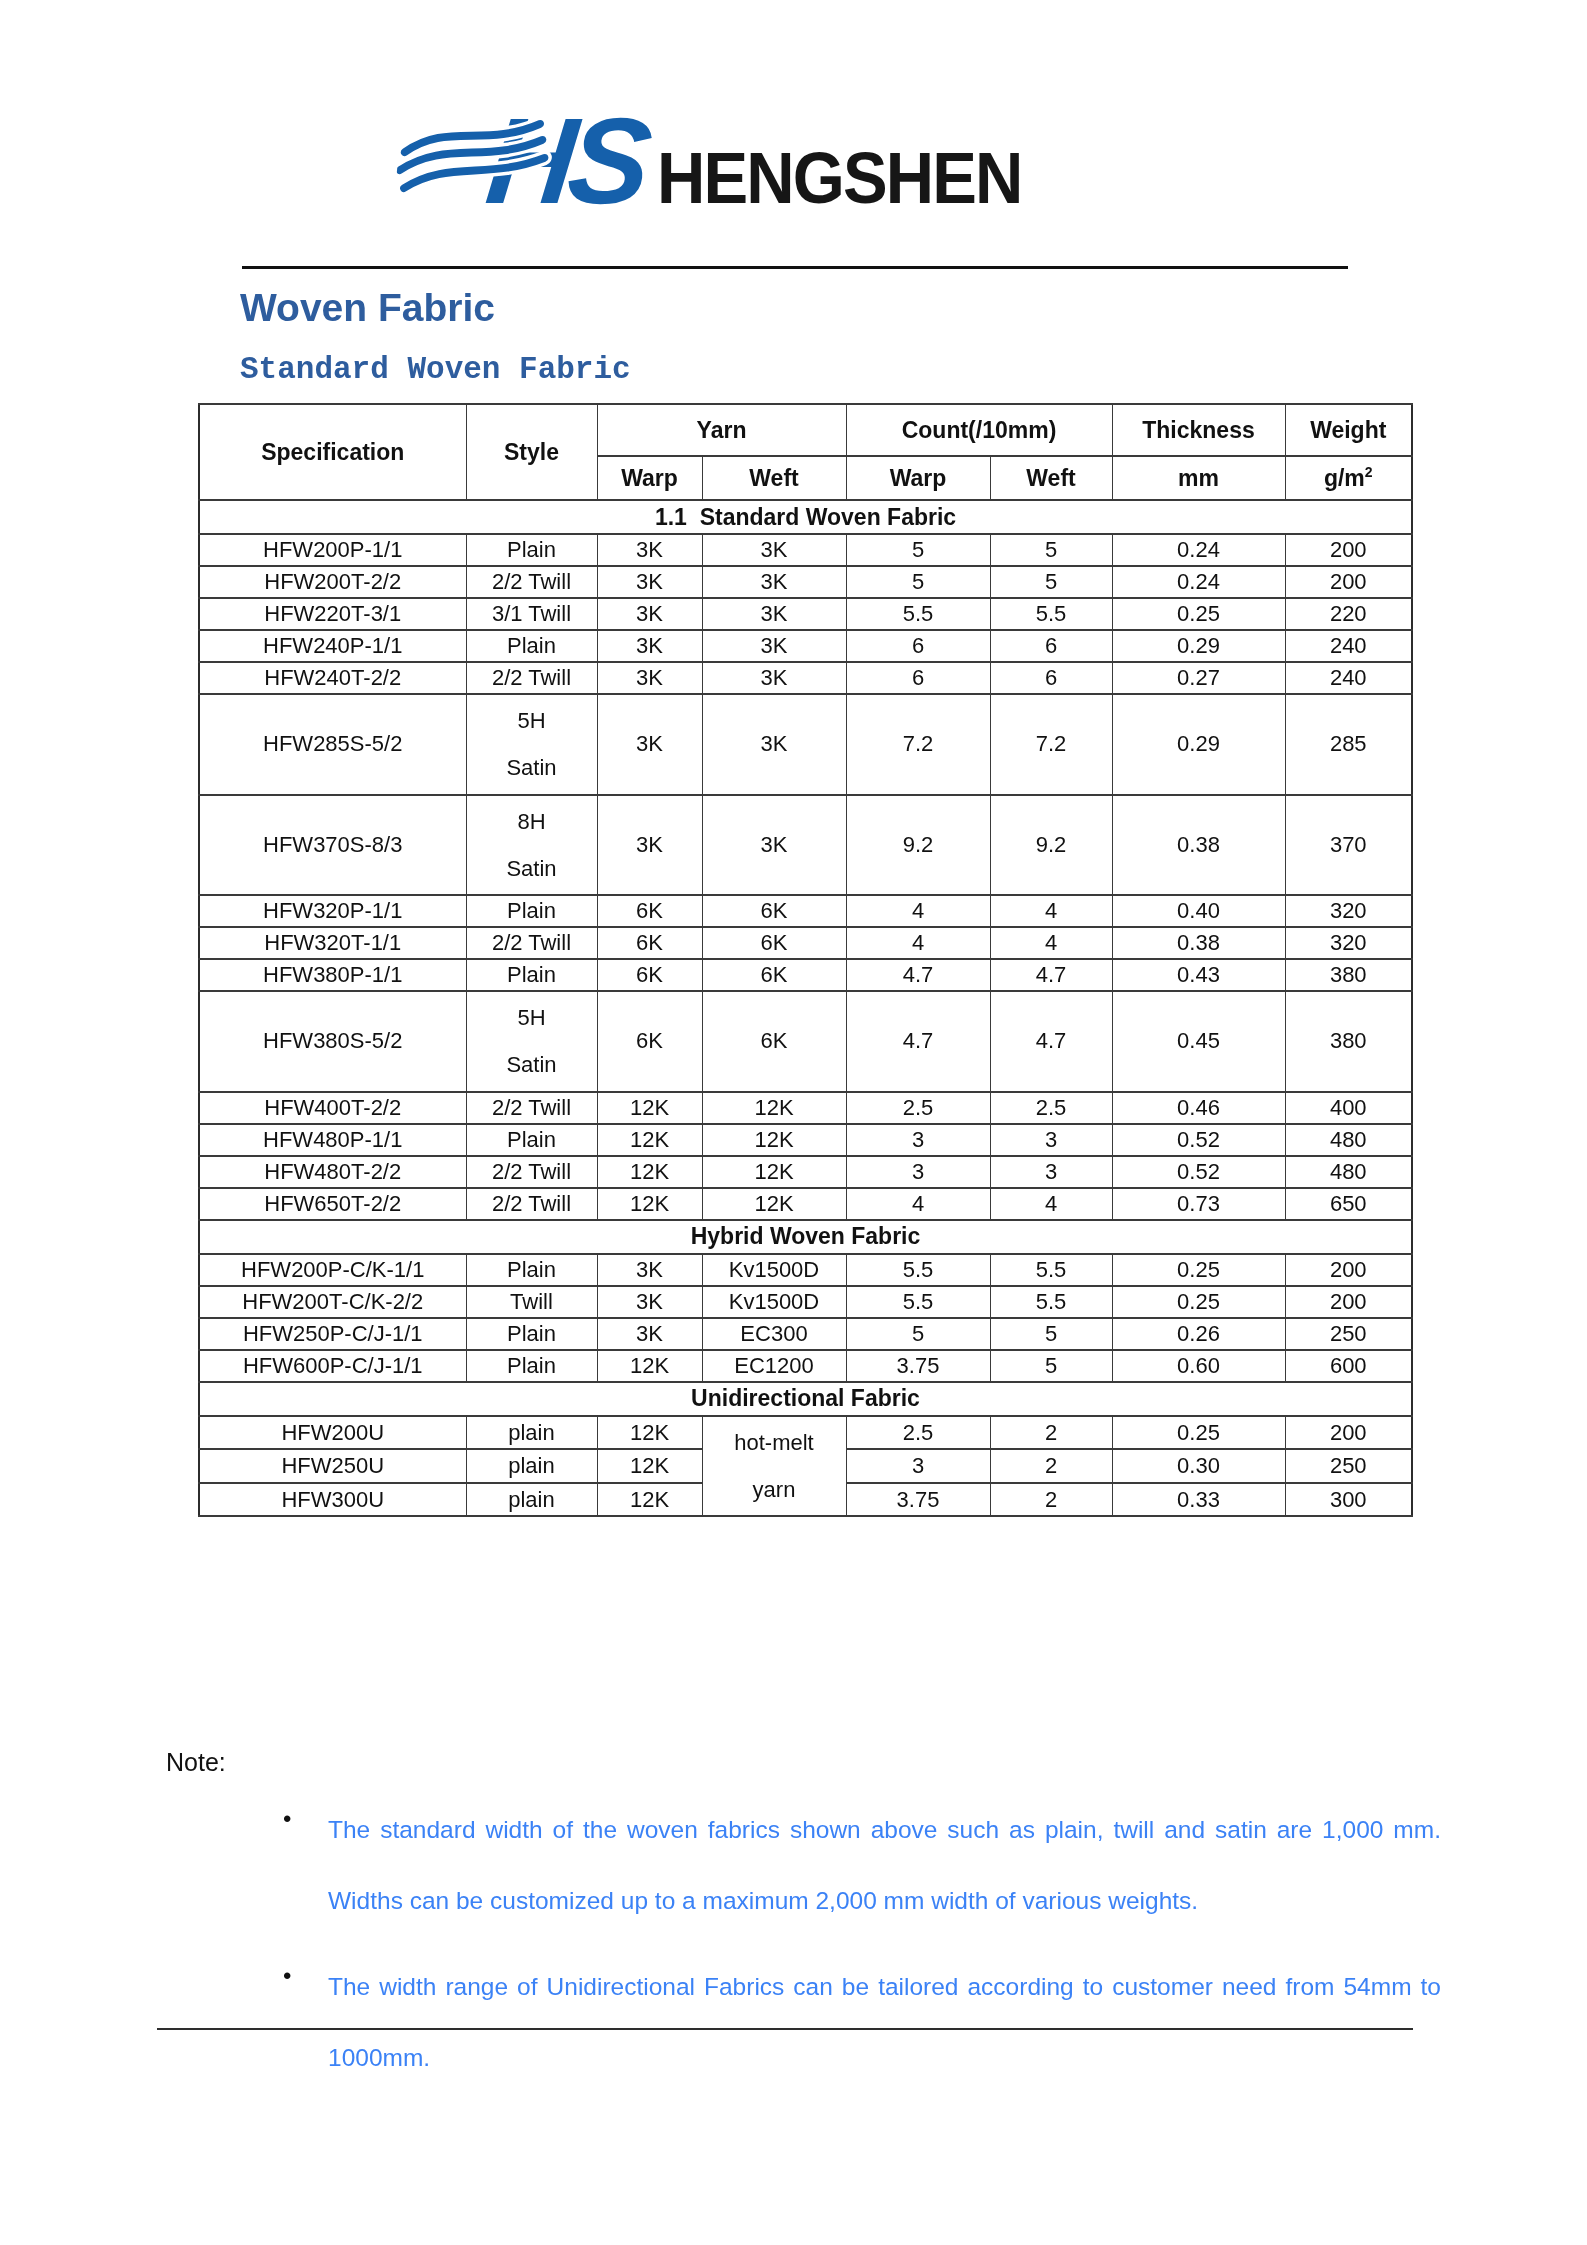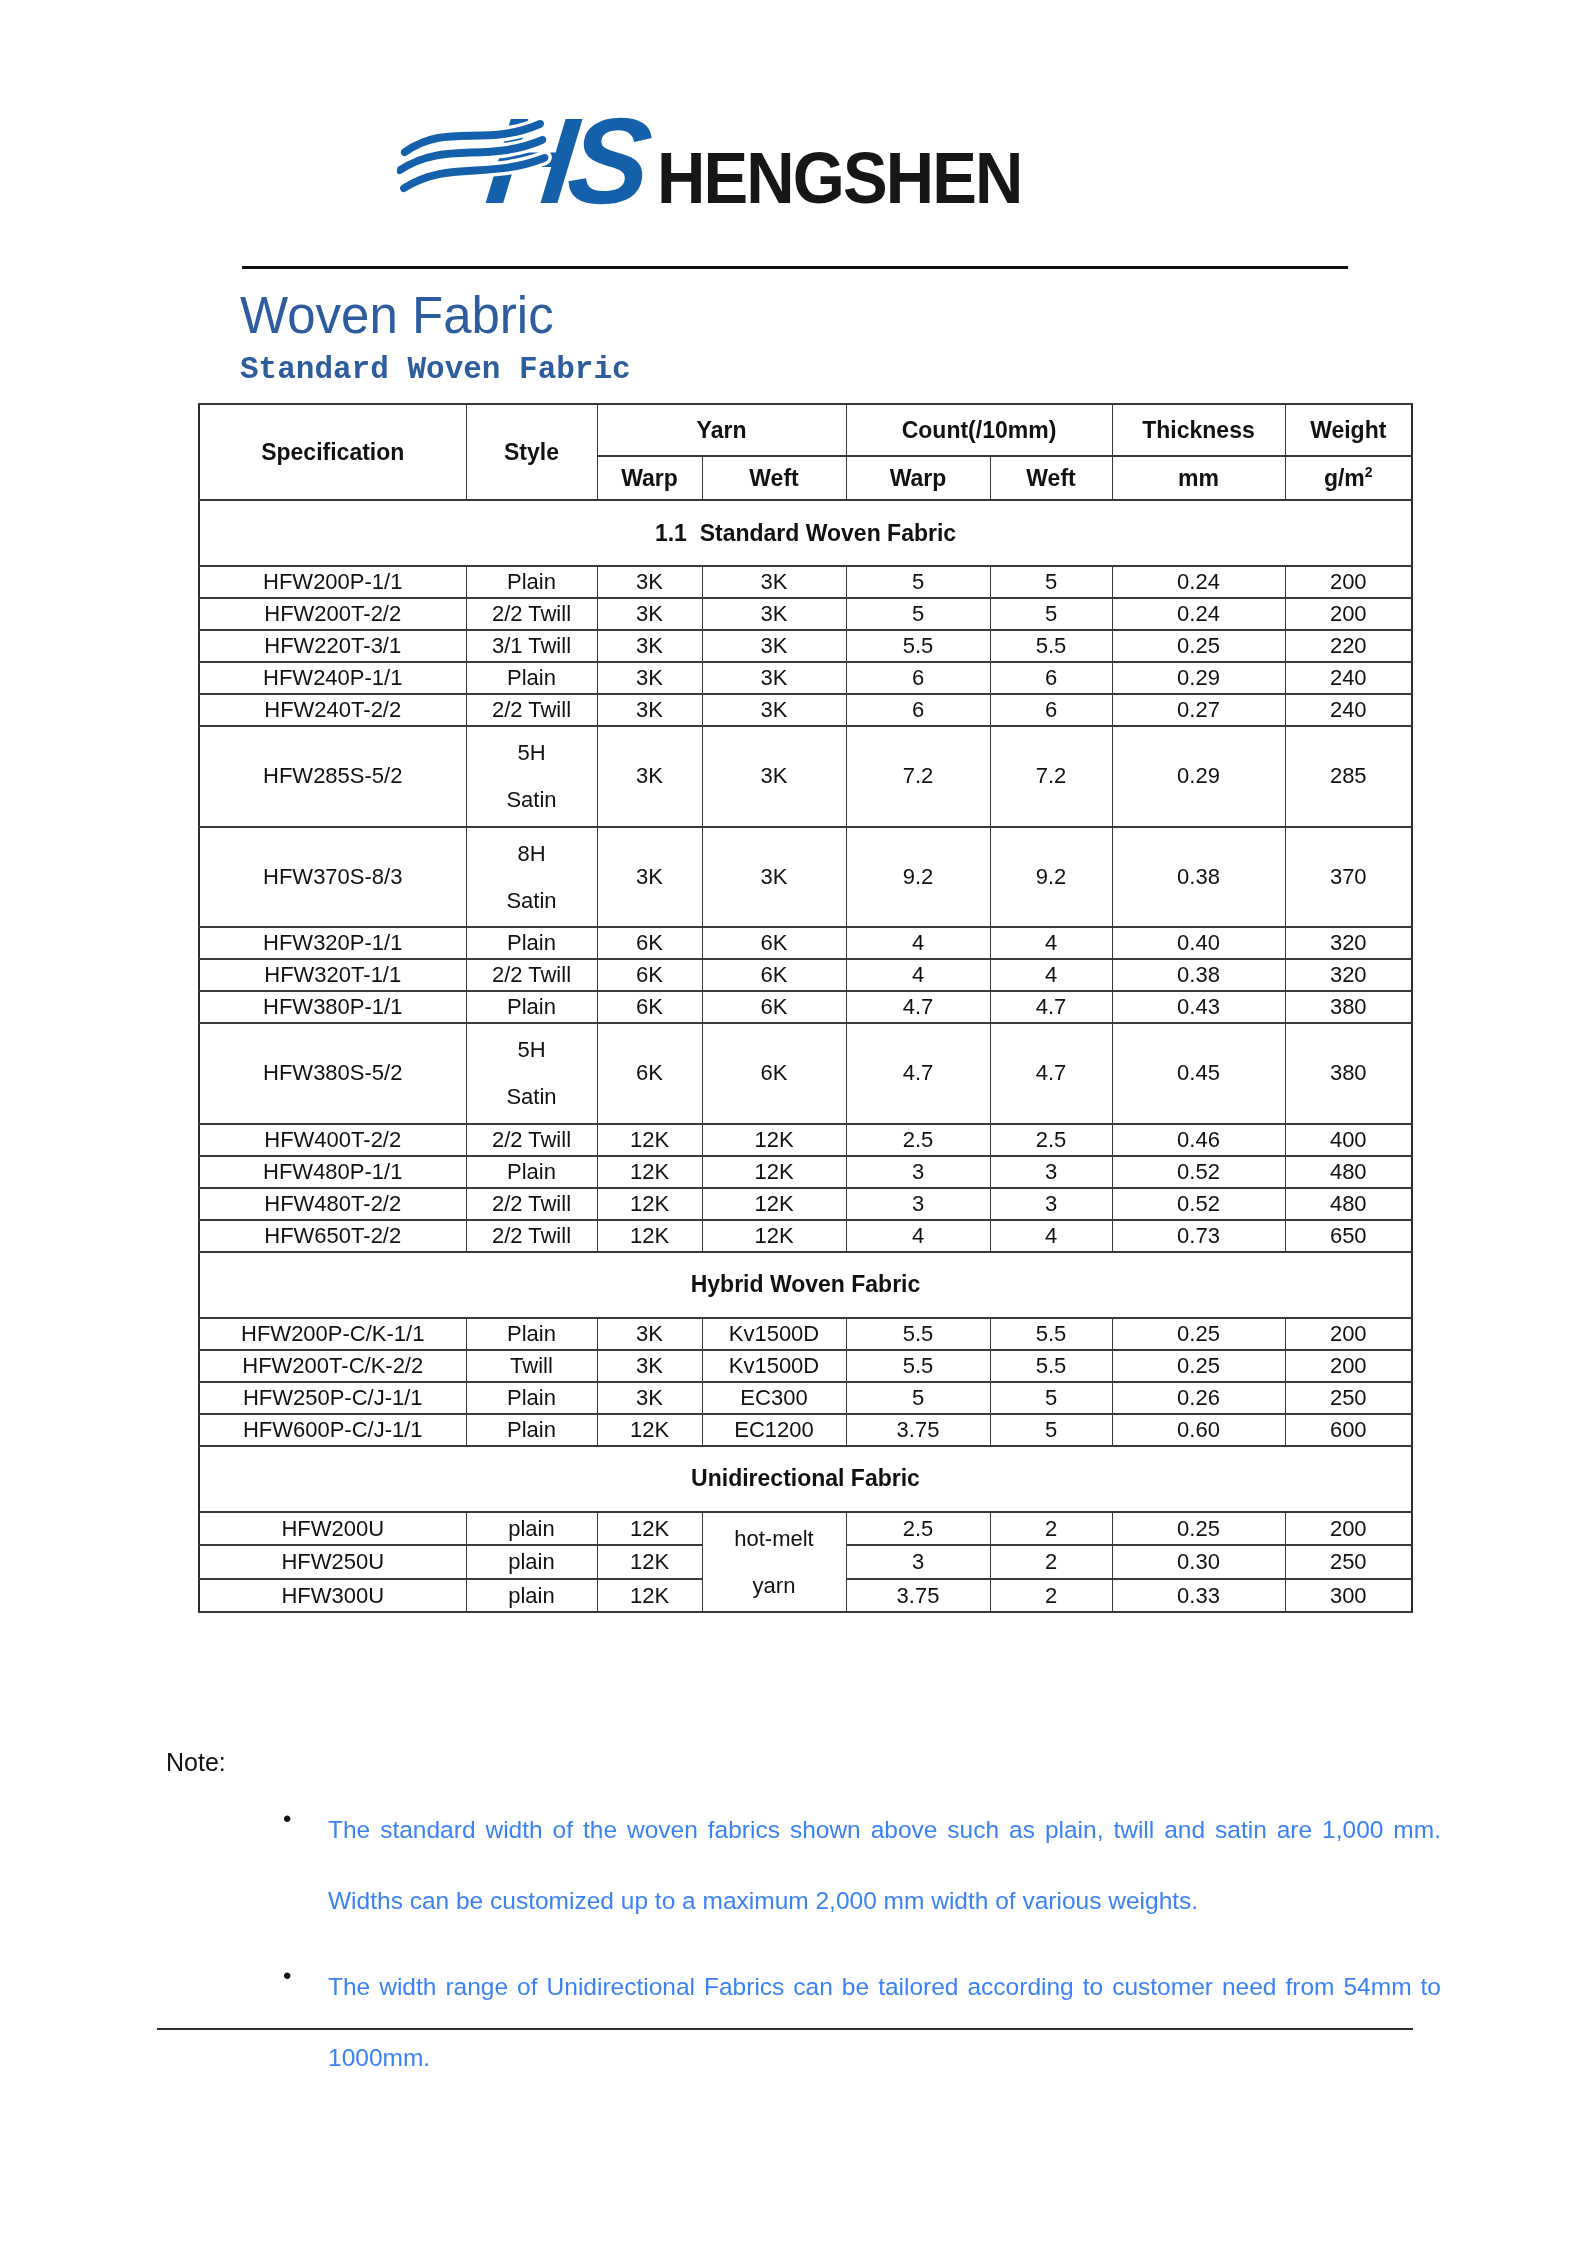--- a/index.html
+++ b/index.html
@@ -62,22 +62,22 @@
     width: 1106px;
     height: 3px;
     background: #111;
   }
 
   
   .page-title {
     position: absolute;
     left: 240px;
     top: 286px;
-    font-size: 51px;
-    font-weight: normal;
+    font-size: 39px;
+    font-weight: bold;
     color: var(--heading_blue, #2e5d9e);
   }
   .page-subtitle {
     position: absolute;
     left: 240px;
     top: 352px;
     font-size: 31px;
     font-weight: bold;
     color: var(--heading_blue, #2e5d9e);
     font-family: Liberation Mono, monospace;
@@ -103,21 +103,21 @@
     border-width: 2px 1.4px;
     text-align: center;
     vertical-align: middle;
     padding: 2px 4px;
     overflow: hidden;
   }
   table.spec { border: 2.5px solid #2c2c2c; }
   table.spec th { font-size: 23px; font-weight: bold; }
   tr.hdr1 { height: 52px; }
   tr.hdr2 { height: 44px; }
-  tr.section-row { height: 66px; padding-left: 28px; }
+  tr.section-row { height: 34px; padding-left: 28px; }
   tr.section-row td {
     font-weight: bold;
     font-size: 23px;
     white-space: pre-wrap;
   }
   tr.data-row { height: 27px; }
   td.multiline {
     white-space: pre-line;
     line-height: 2.15;
   }

